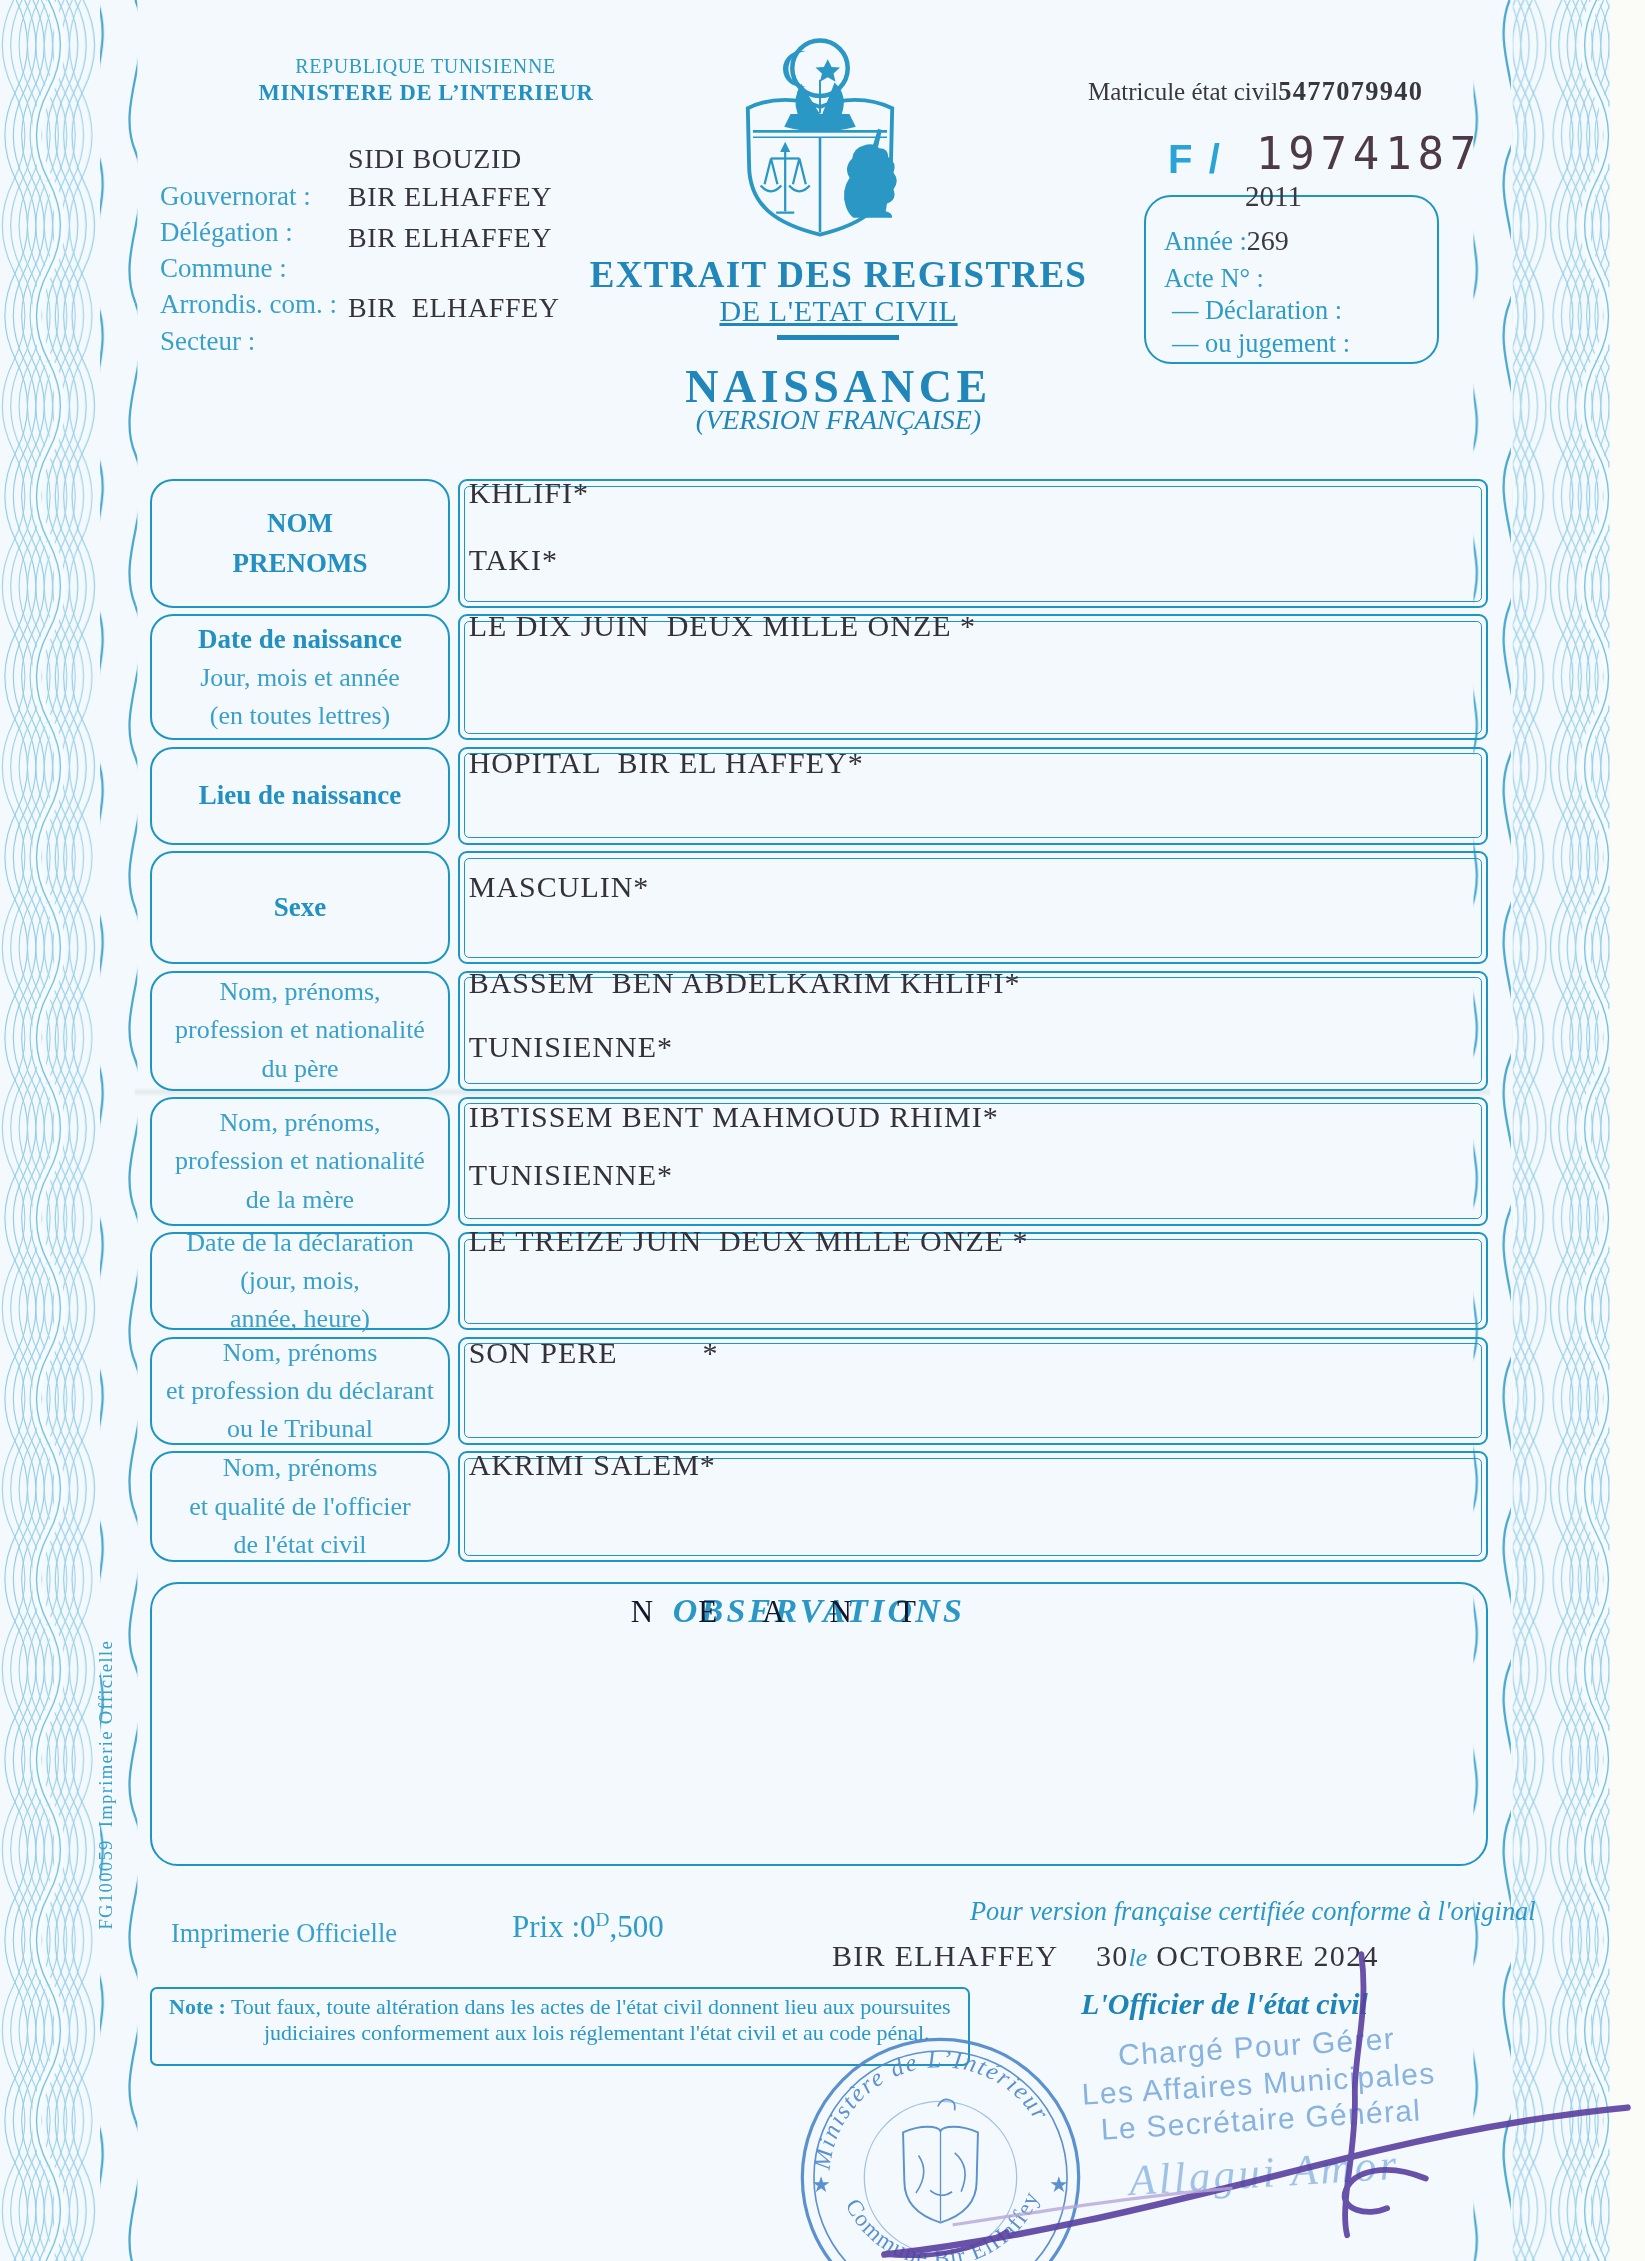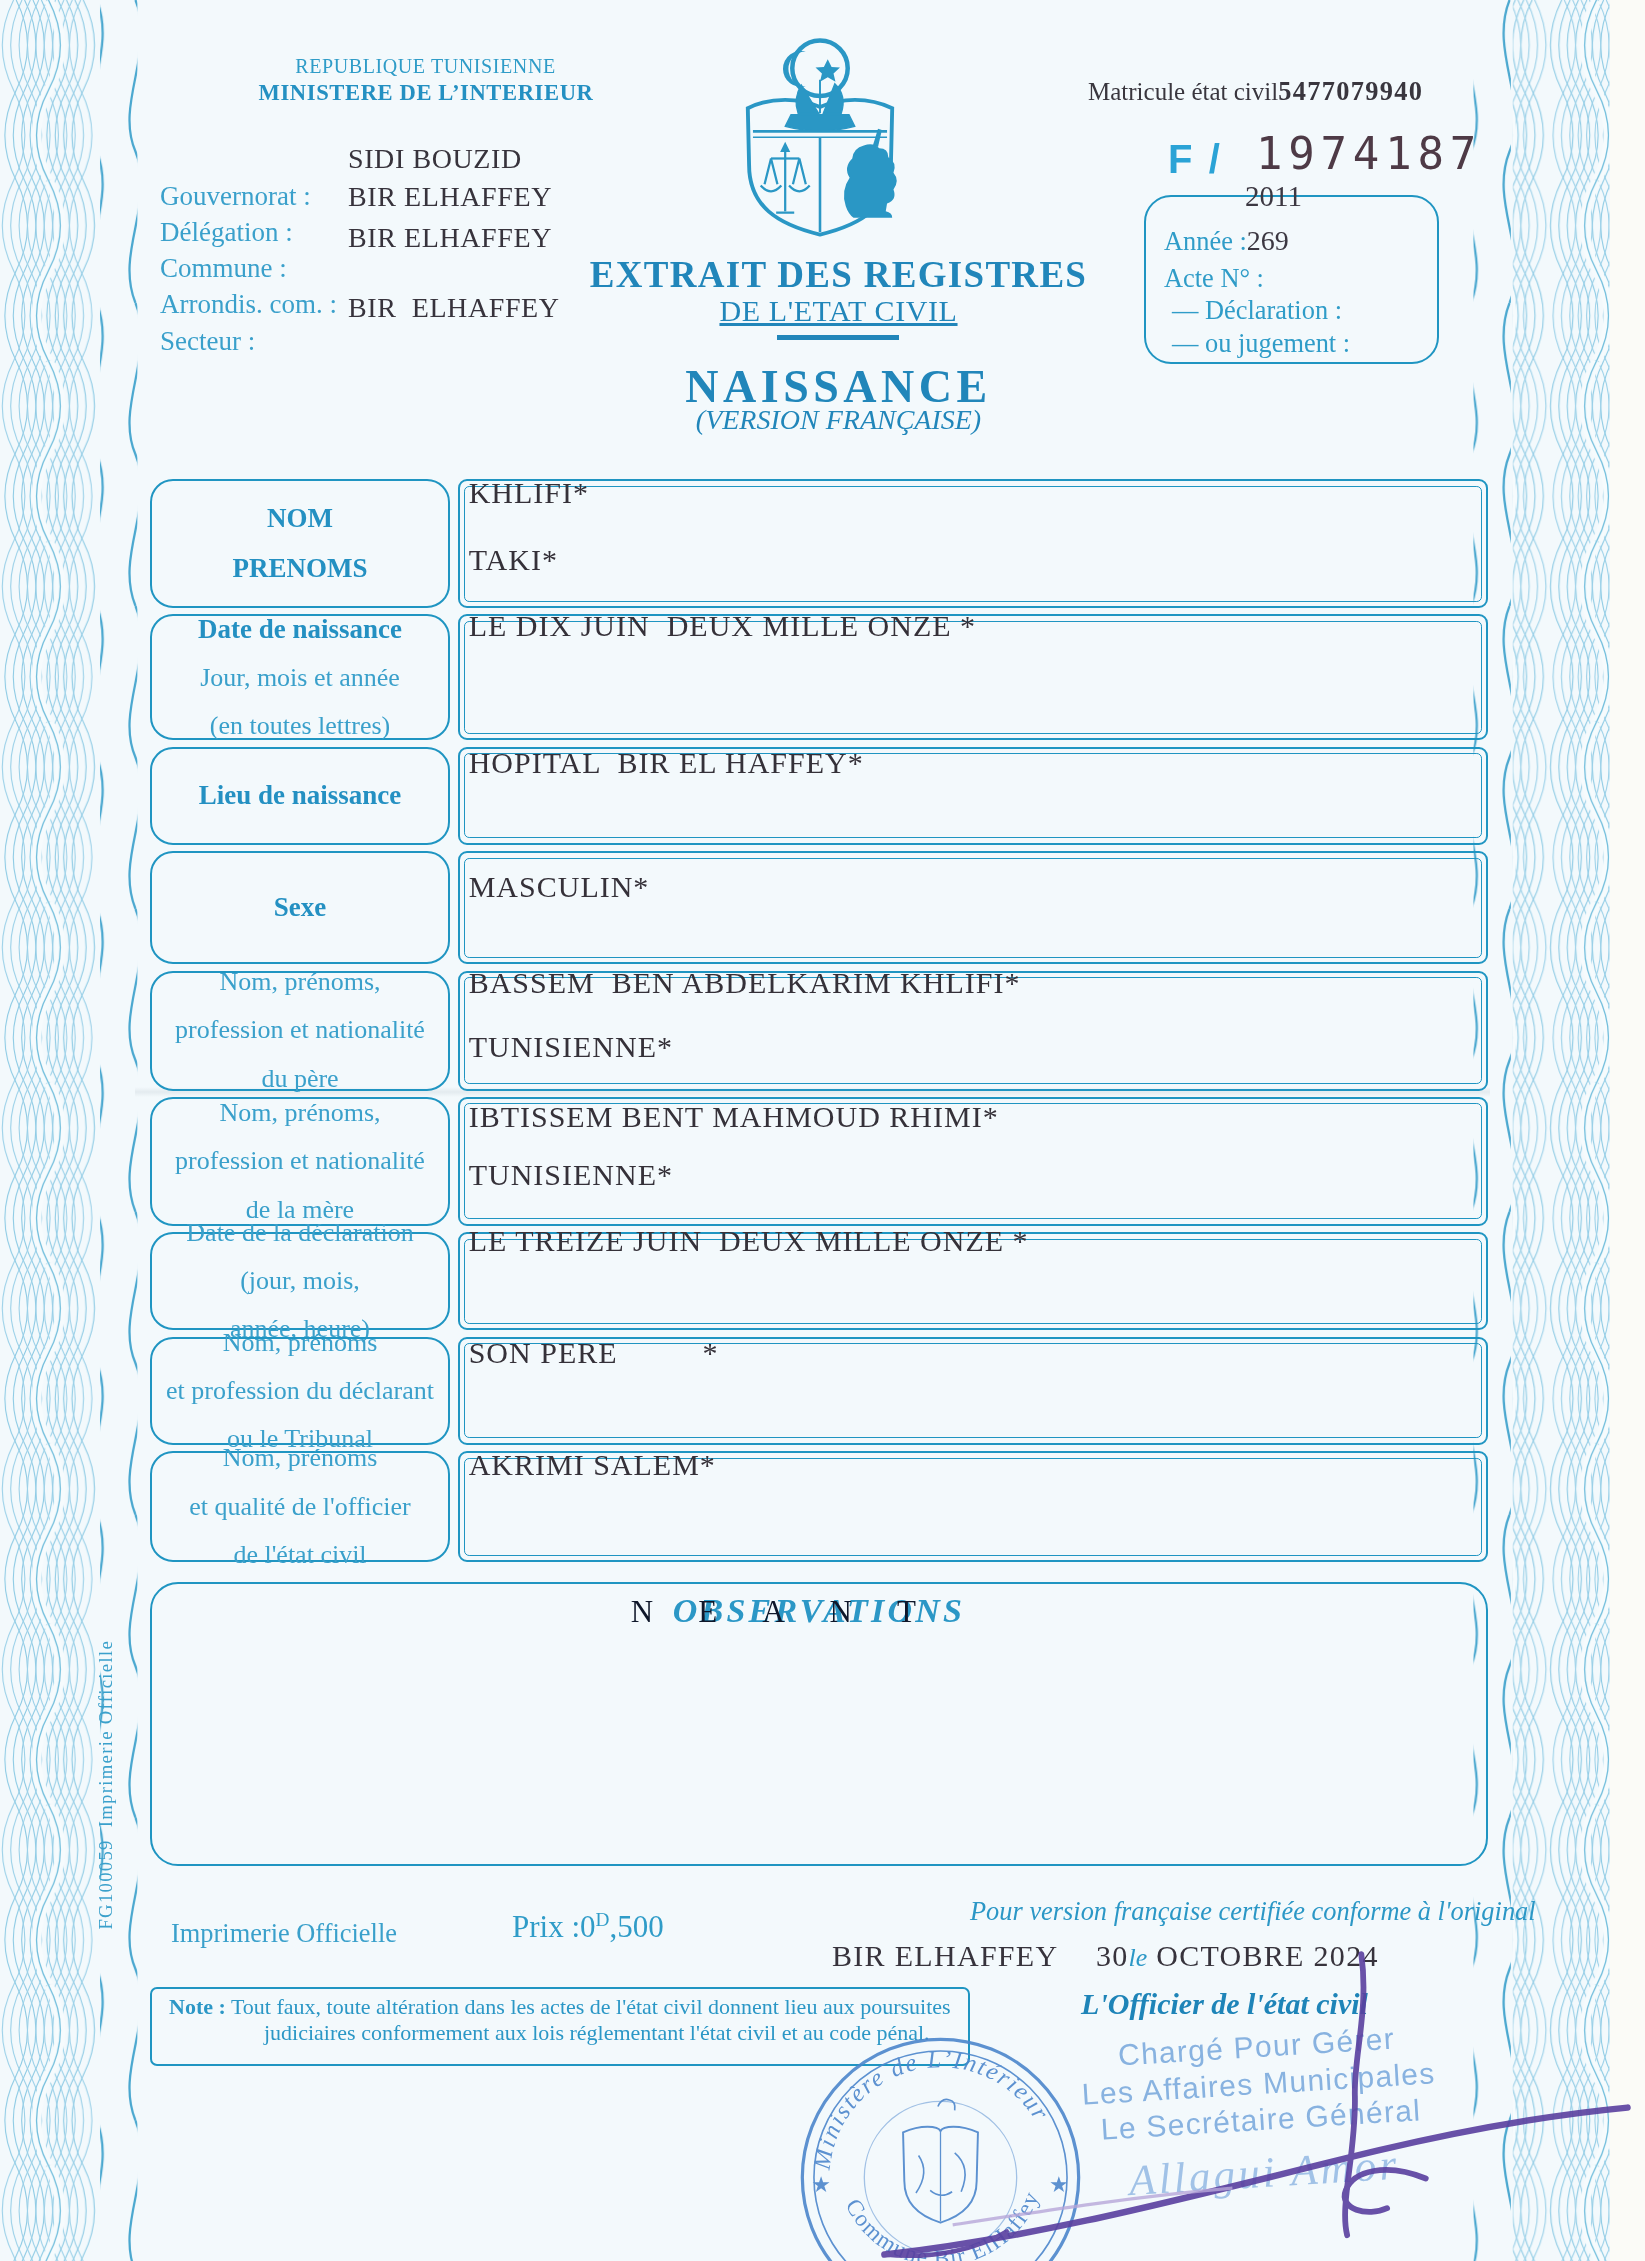--- a/index.html
+++ b/index.html
@@ -40,21 +40,21 @@
   
   .title1{left:529px;top:253px;width:619px;text-align:center;font-size:37px;font-weight:700;color:#2186ba;letter-spacing:1.3px;}
   .title2{left:529px;top:294px;width:619px;text-align:center;font-size:30px;color:#2186ba;letter-spacing:0.6px;text-decoration:underline;}
   .title-rule{left:777px;top:335px;width:122px;height:5.2px;background:#2186ba;}
   .title-main{left:529px;top:360px;width:619px;text-align:center;font-size:46px;font-weight:700;color:#2186ba;letter-spacing:4.5px;}
   .title-sub{left:529px;top:404px;width:619px;text-align:center;font-size:28px;font-style:italic;color:#2186ba;}
   
   .rows{position:absolute;left:150px;top:479px;width:1338px;display:flex;flex-direction:column;gap:6.4px;}
   .frow{position:relative;display:flex;}
   .flabel{width:300px;flex:none;border:2.6px solid var(--teal);border-radius:23px;
-    display:flex;flex-direction:column;justify-content:center;align-items:center;gap:18px;text-align:center;padding:3.9px 6.4px;}
+    display:flex;flex-direction:column;justify-content:center;align-items:center;gap:8px;text-align:center;padding:3.9px 6.4px;}
   .lbl{font-size:26px;color:#3aa0cb;line-height:1.16;}
   .lbl.b{font-size:27px;font-weight:700;color:#2490c2;}
   .fvalue{position:relative;flex:1;margin-left:7.7px;border:2.6px solid var(--teal);border-radius:9px;}
   .fvalue .inner{position:absolute;inset:4.5px;border:1.6px solid var(--teal);border-radius:5.2px;}
   .val{position:absolute;left:9px;font-size:30px;color:#353139;letter-spacing:1px;white-space:pre;z-index:2;}
   
   .obs-box{left:150px;top:1582px;width:1338px;height:284px;border:2.6px solid var(--teal);border-radius:28px;}
   .obs-title{position:absolute;left:0;top:7.7px;width:100%;text-align:center;font-size:34px;font-weight:700;
     font-style:italic;color:#2b97c6;letter-spacing:3.2px;}
   .obs-neant{position:absolute;left:50%;top:10.3px;transform:translateX(-57%);font-size:31px;color:#0f172a;letter-spacing:45px;}

